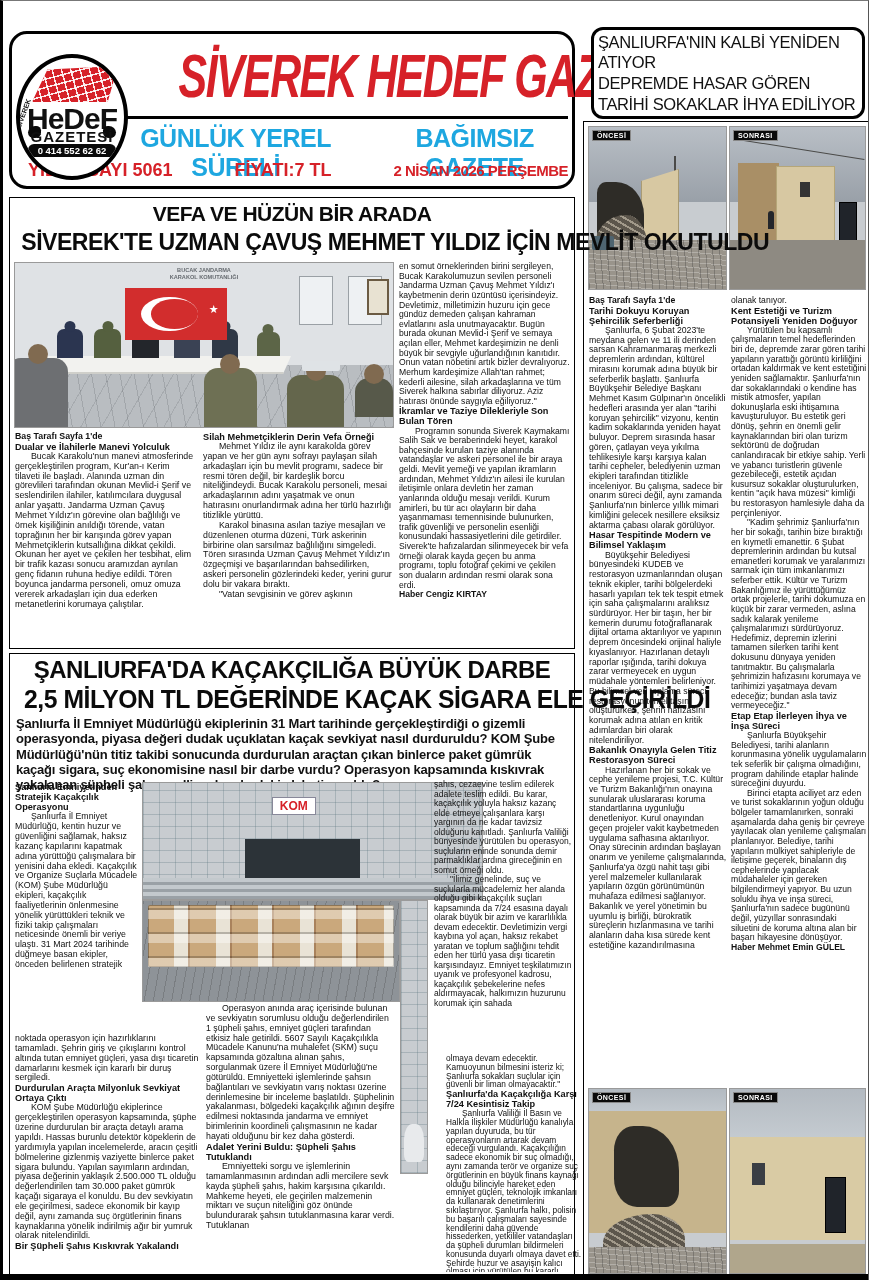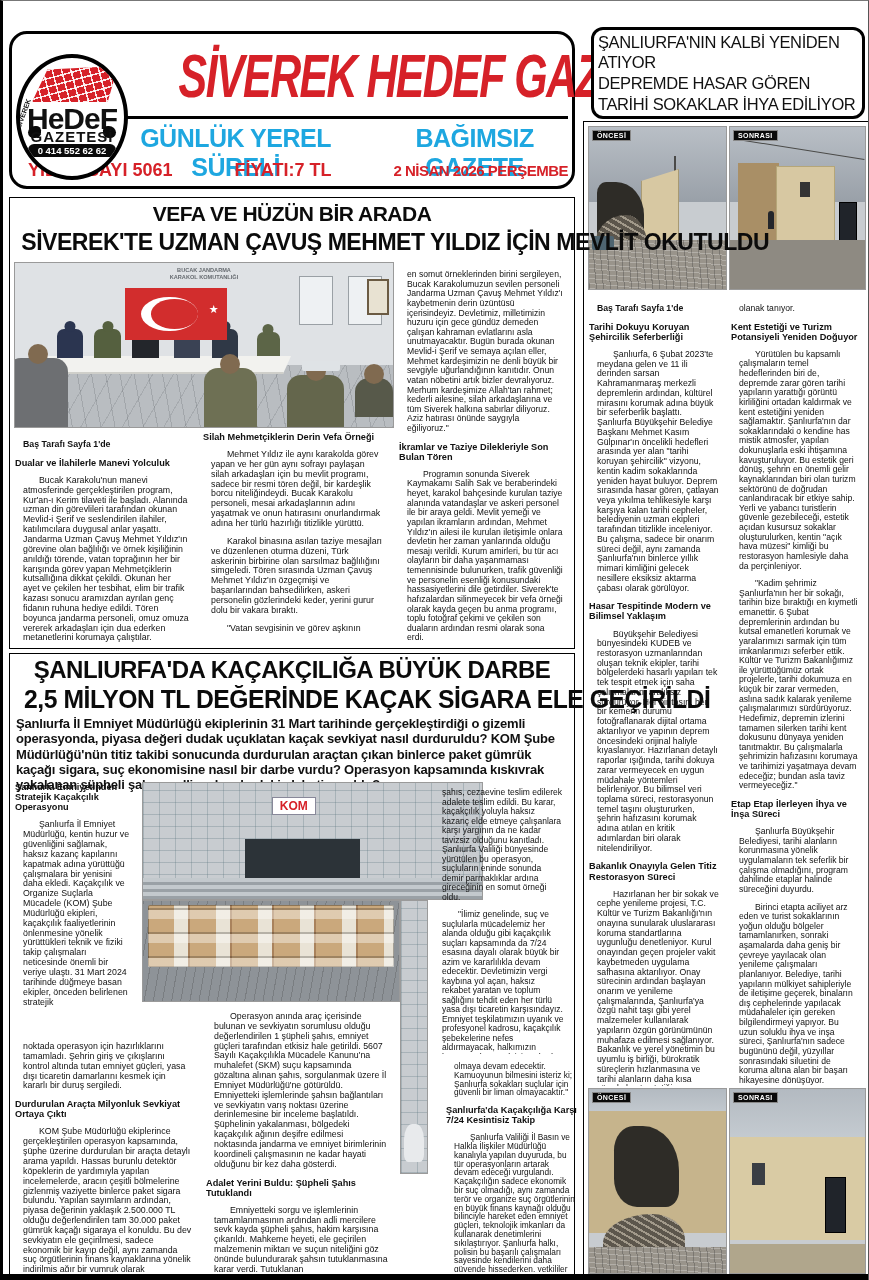--- a/index.html
+++ b/index.html
@@ -7,21 +7,21 @@
   #page{position:relative;width:869px;height:1280px;background:#fff;overflow:hidden;
         border-left:3px solid #000;border-top:1px solid #777;border-right:1px solid #555;
         font-family:"Liberation Sans",sans-serif;color:#111}
   .abs{position:absolute}
   .bx{position:absolute;border:1.5px solid #000;background:#fff}
   .rbx{position:absolute;border:3px solid #000;border-radius:18px;background:#fff}
   .ctr{text-align:center}
   .cond{font-weight:800;letter-spacing:-.5px;color:#0b0b0b}
   .red{color:#d62128}.blue{color:#1ea7e0}
   .bodytxt{font-size:8.8px;line-height:1.12;overflow:hidden;text-align:left}
-  .bodytxt p{text-indent:16px;margin:8px}
+  .bodytxt p{text-indent:16px;margin:0}
   .bodytxt p.ni{text-indent:0}
   .bodytxt h4{font-size:9.2px;line-height:1.1;font-weight:bold;margin:0}
   .tag{font-weight:bold}
   .chip{position:absolute;top:3px;left:3px;background:#0a0a0a;color:#fff;font-size:7px;
         font-weight:bold;padding:1px 4px;letter-spacing:.4px;z-index:4;border:1px solid #888}
   .photo{position:absolute;overflow:hidden;background:#c8ccd0;border:1px solid #9a9a9a}
   
   #mast-title{font-size:55px;font-weight:800;font-style:italic;white-space:nowrap;
       transform:scaleX(.78) scaleY(1.12);transform-origin:center;letter-spacing:-2px}
   #mast-sub{font-size:25px;font-weight:800;letter-spacing:-.5px}

